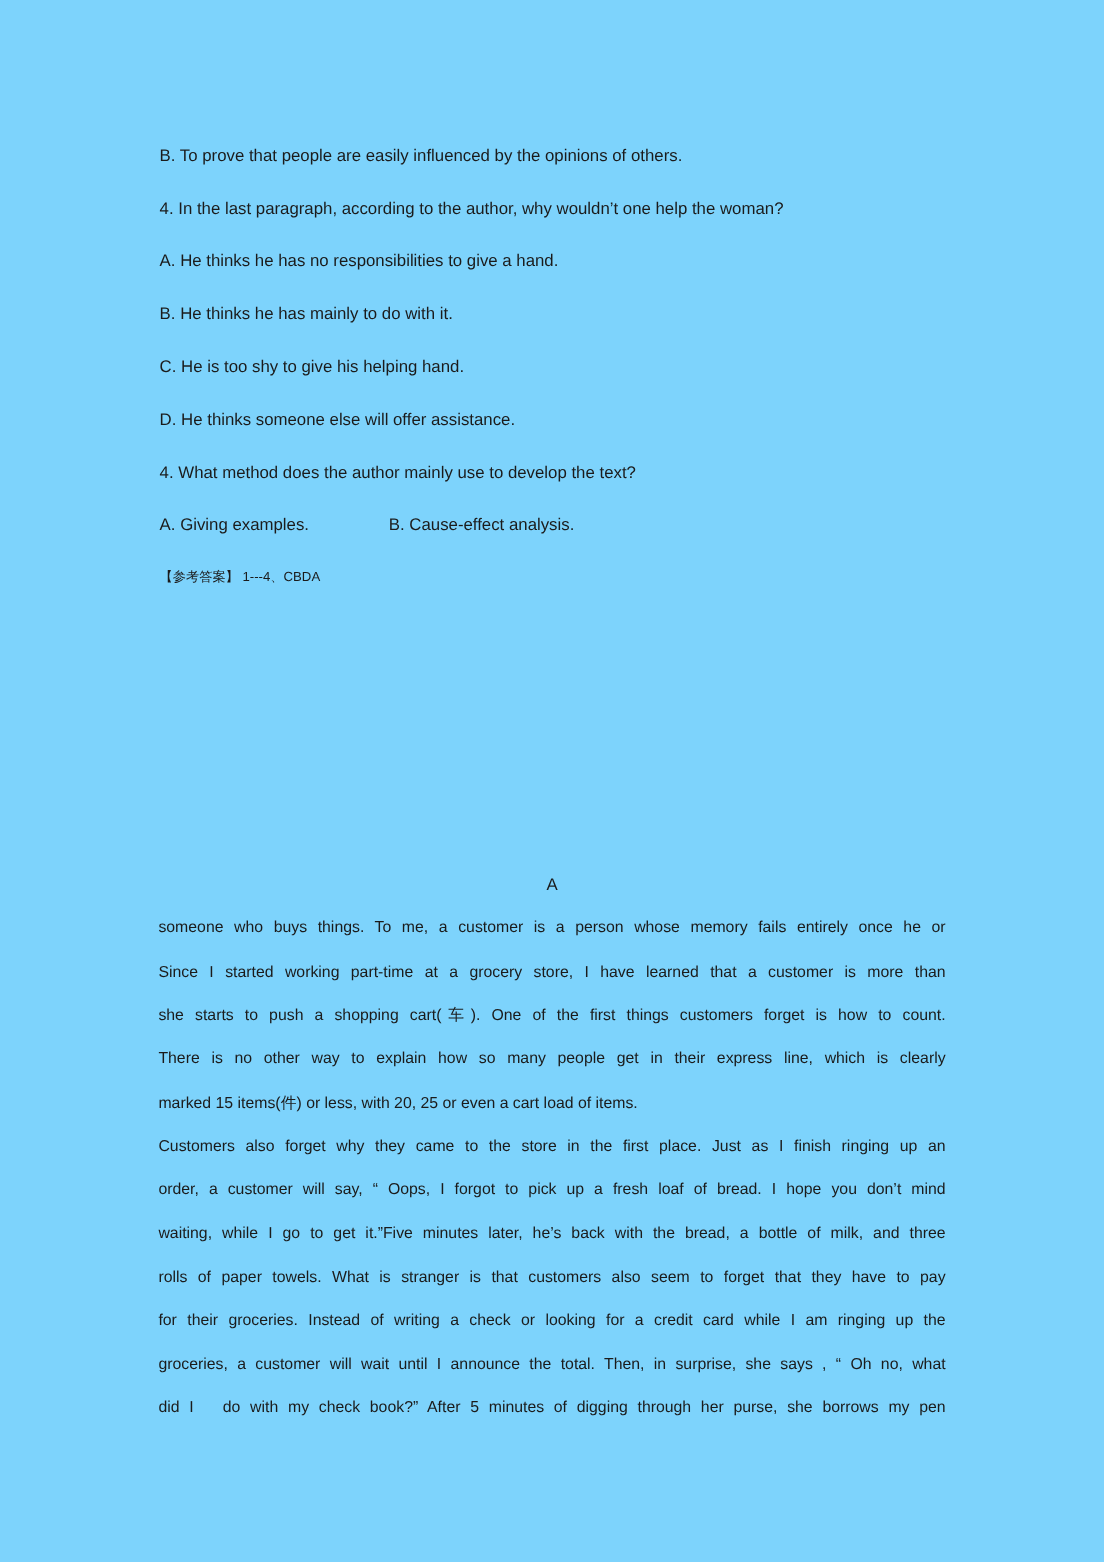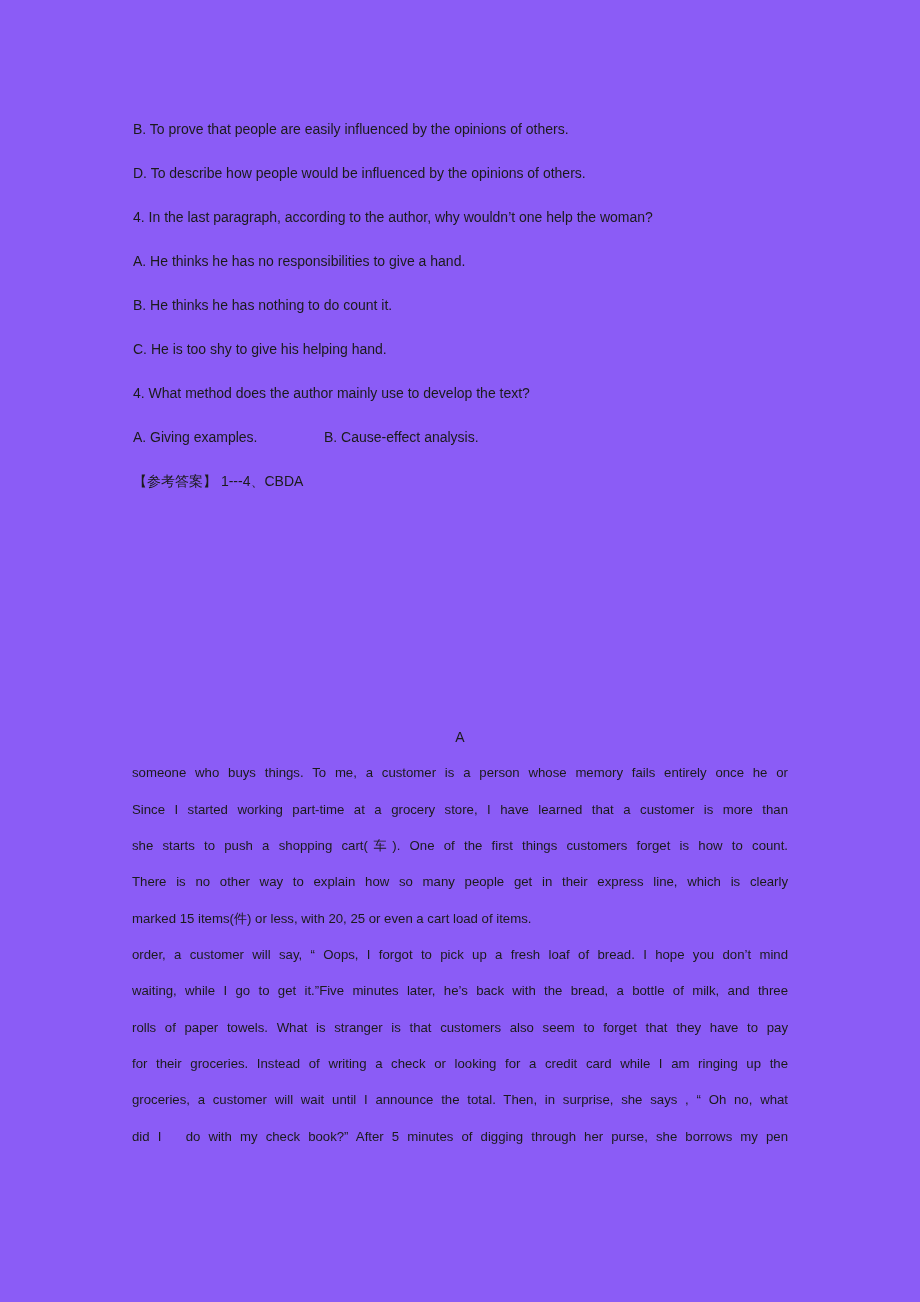--- a/index.html
+++ b/index.html
@@ -10,21 +10,21 @@
   body {
     width: 920px;
     height: 1302px;
     font-family: "Liberation Sans", "DejaVu Sans", sans-serif;
     color: #1b1b1b;
   }
   .page {
     position: relative;
     width: 920px;
     height: 1302px;
-    background: #8b5cf6;
+    background: #7dd3fc;
     overflow: hidden;
   }
   
   .questions {
     position: absolute;
     left: 133px;
     top: 107px;
     width: 680px;
   }
   .qline {
@@ -33,21 +33,21 @@
     font-size: 14px;
     white-space: nowrap;
   }
   .qcol {
     display: inline-block;
     min-width: 191px;
   }
   .answer-line {
     height: 44px;
     line-height: 44px;
-    font-size: 14px;
+    font-size: 11px;
   }
   
   .passage {
     position: absolute;
     left: 132px;
     top: 719px;
     width: 656px;
   }
   .pheading {
     height: 36.33px;
@@ -69,39 +69,40 @@
   }
 </style>
 </head>
 <body>
 
 <div class="page">
 
   <section class="questions">
     <div id="qlines">
         <div class="qline"><span>B. To prove that people are easily influenced by the opinions of others.</span></div>
-        <div class="qline"><span>D. To describe how people would be influenced by the opinions of others.</span></div>
         <div class="qline"><span>4. In the last paragraph, according to the author, why wouldn’t one help the woman?</span></div>
         <div class="qline"><span>A. He thinks he has no responsibilities to give a hand.</span></div>
-        <div class="qline"><span>B. He thinks he has nothing to do count it.</span></div>
+        <div class="qline"><span>B. He thinks he has mainly to do with it.</span></div>
         <div class="qline"><span>C. He is too shy to give his helping hand.</span></div>
+        <div class="qline"><span>D. He thinks someone else will offer assistance.</span></div>
         <div class="qline"><span>4. What method does the author mainly use to develop the text?</span></div>
         <div class="qline"><span class="qcol">A. Giving examples.</span><span>B. Cause-effect analysis.</span></div>
       </div>
     <div class="answer-line">【参考答案】 1---4、CBDA</div>
   </section>
 
   <section class="passage">
     <div class="pheading">A</div>
     <div id="plines">
         <div class="pline">someone who buys things. To me, a customer is a person whose memory fails entirely once he or</div>
         <div class="pline">Since I started working part-time at a grocery store, I have learned that a customer is more than</div>
         <div class="pline">she starts to push a shopping cart(车). One of the first things customers forget is how to count.</div>
         <div class="pline">There is no other way to explain how so many people get in their express line, which is clearly</div>
         <div class="pline no-just">marked 15 items(件) or less, with 20, 25 or even a cart load of items.</div>
+        <div class="pline">Customers also forget why they came to the store in the first place. Just as I finish ringing up an</div>
         <div class="pline">order, a customer will say, “ Oops, I forgot to pick up a fresh loaf of bread. I hope you don’t mind</div>
         <div class="pline">waiting, while I go to get it.”Five minutes later, he’s back with the bread, a bottle of milk, and three</div>
         <div class="pline">rolls of paper towels. What is stranger is that customers also seem to forget that they have to pay</div>
         <div class="pline">for their groceries. Instead of writing a check or looking for a credit card while I am ringing up the</div>
         <div class="pline">groceries, a customer will wait until I announce the total. Then, in surprise, she says , “ Oh no, what</div>
         <div class="pline">did I&nbsp;&nbsp; do with my check book?” After 5 minutes of digging through her purse, she borrows my pen</div>
       </div>
   </section>
 
 </div>

